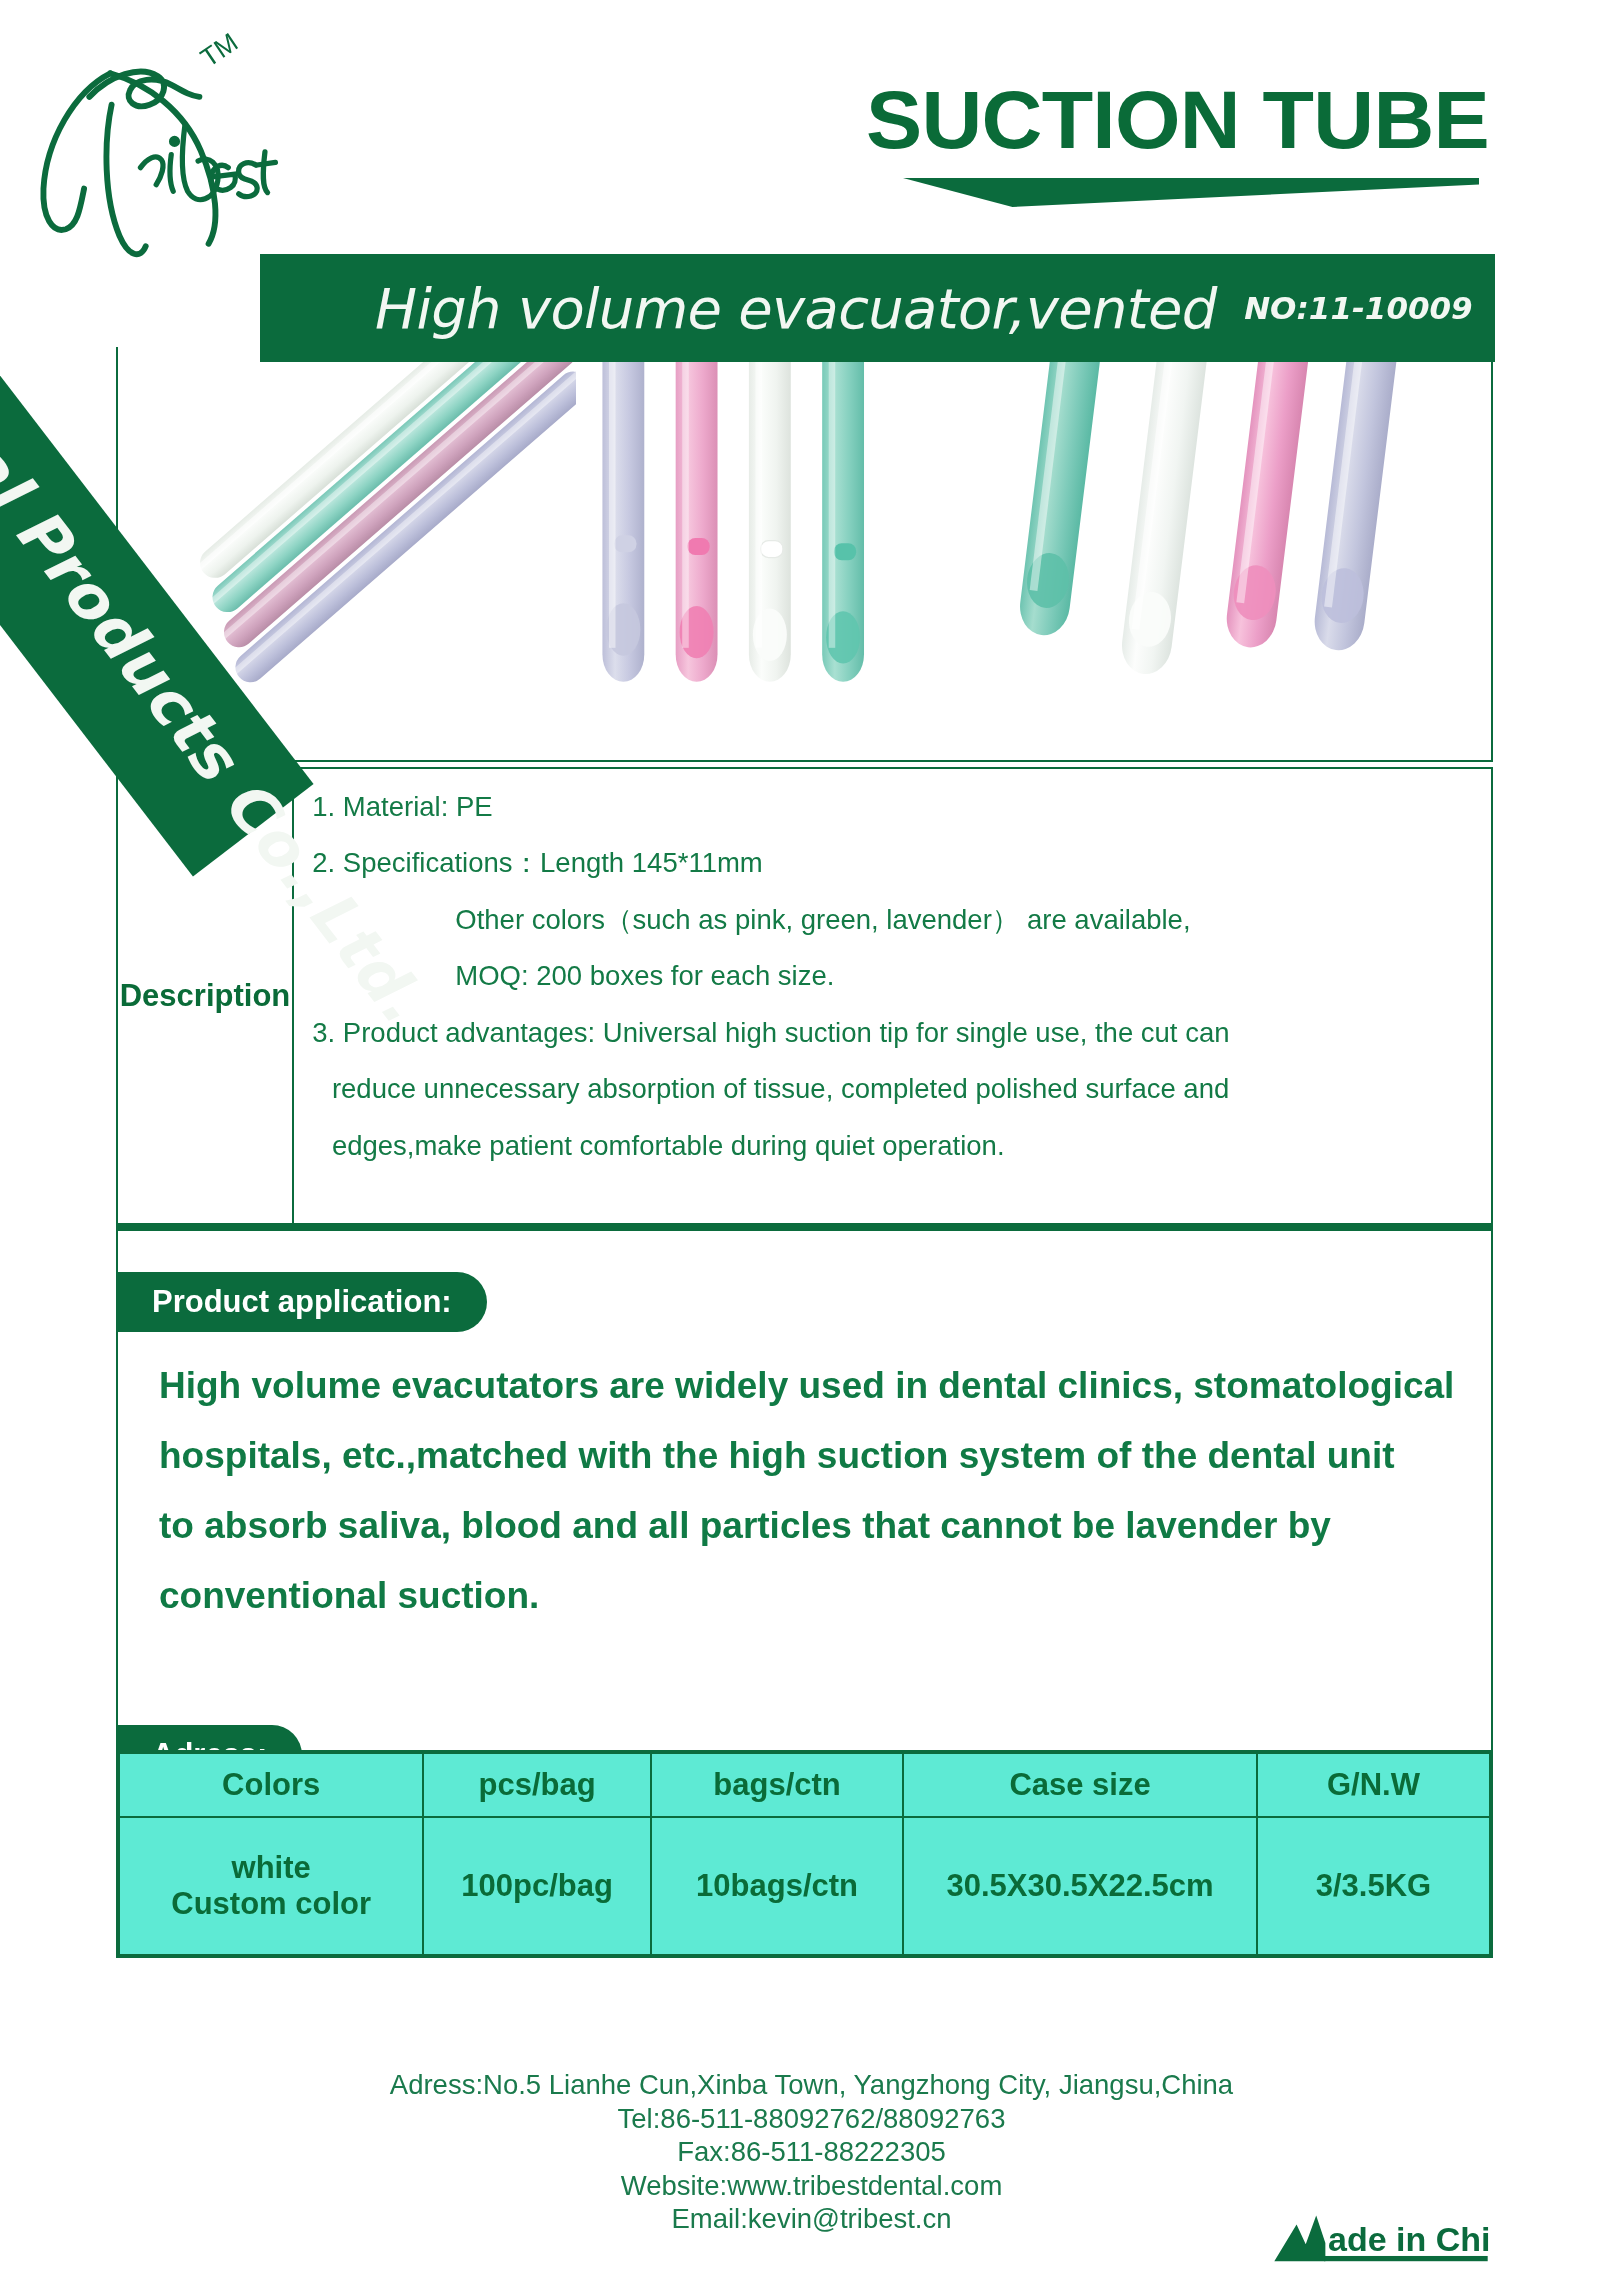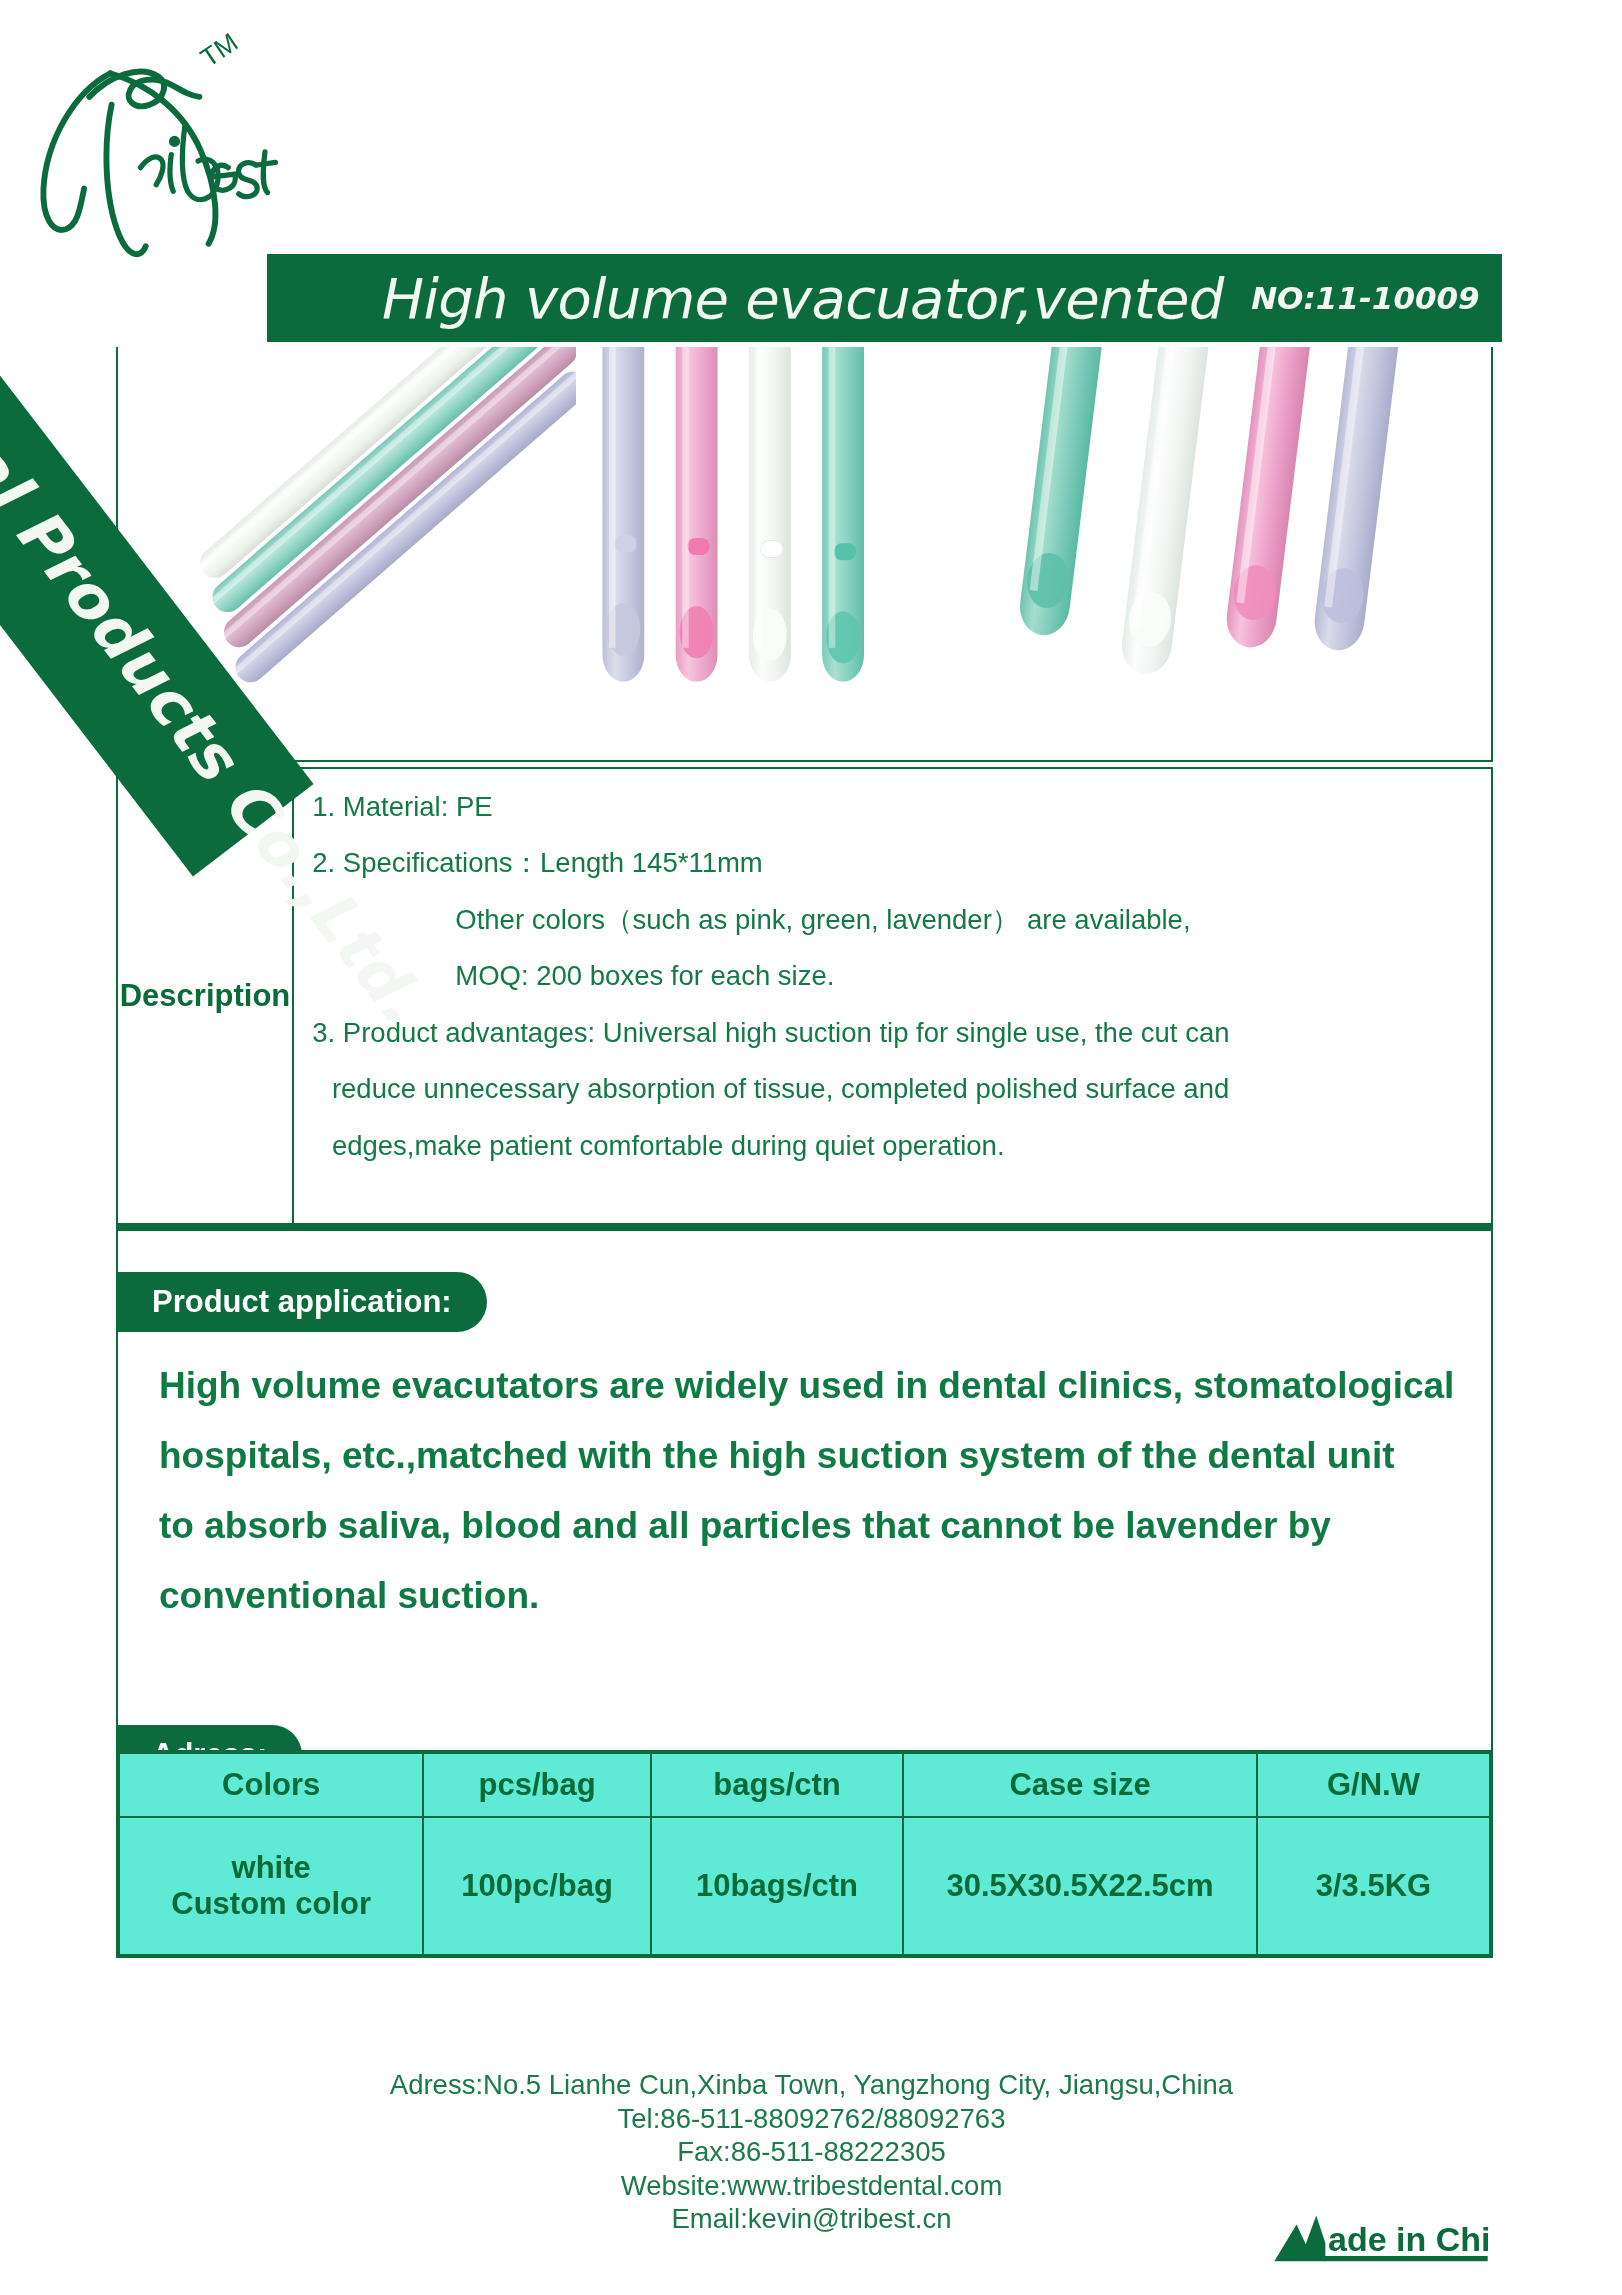--- a/index.html
+++ b/index.html
@@ -38,22 +38,22 @@
     transform:scaleX(1.04);transform-origin:center;white-space:nowrap;
   }
   #title-wedge{
     position:absolute;left:118px;top:99px;width:576px;height:29px;
     background:#0b6b3d;
     clip-path:polygon(0% 0%, 100% 0%, 100% 22%, 19% 100%);
   }
 
   
   #subtitle-band{
-    position:absolute;left:260px;top:254px;width:1235px;height:88px;
-    background:#0b6b3d;z-index:3;display:flex;align-items:center;margin-left:7px;
+    position:absolute;left:260px;top:254px;width:1235px;height:108px;
+    background:#0b6b3d;z-index:3;display:flex;align-items:center;
   }
   #subtitle-text{
     color:#f2f7f2;font-style:italic;font-weight:400;font-size:56px;
     margin-left:115px;white-space:nowrap;font-family:"DejaVu Sans",sans-serif;
     letter-spacing:-0.7px;
   }
   #subtitle-no{
     color:#f2f7f2;font-style:italic;font-weight:700;font-size:31px;
     margin-left:27.5px;white-space:nowrap;font-family:"DejaVu Sans",sans-serif;
   }
@@ -188,20 +188,24 @@
         <path d="M264 170 C 258 216, 258 252, 268 272 C 282 296, 310 284, 314 256 C 318 230, 300 216, 284 226"></path>
         <path d="M330 236 C 320 228, 306 234, 304 250 C 302 268, 320 276, 334 266 C 340 262, 342 254, 340 246 L 306 250"></path>
         <path d="M372 232 C 360 224, 344 230, 346 244 C 348 258, 372 252, 374 266 C 376 280, 356 284, 346 276"></path>
         <path d="M386 212 C 382 246, 382 266, 390 274"></path>
         <path d="M374 232 L 402 228"></path>
       </g>
       <text x="300" y="84" font-family="Liberation Sans, sans-serif" font-size="40" font-weight="400" fill="#0b6b3d" transform="rotate(-34 300 84)">TM</text>
     </svg>
   </div>
 
+  <div id="title-block">
+    <div id="main-title">SUCTION TUBE</div>
+    <div id="title-wedge"></div>
+  </div>
 
   <div id="subtitle-band">
     <span id="subtitle-text">High volume evacuator,vented</span>
     <span id="subtitle-no">NO:11-10009</span>
   </div>
 
   <div id="photo-strip">
 
     <div class="photo" id="photo-a">
       <svg viewBox="0 0 700 630" xmlns="http://www.w3.org/2000/svg">

